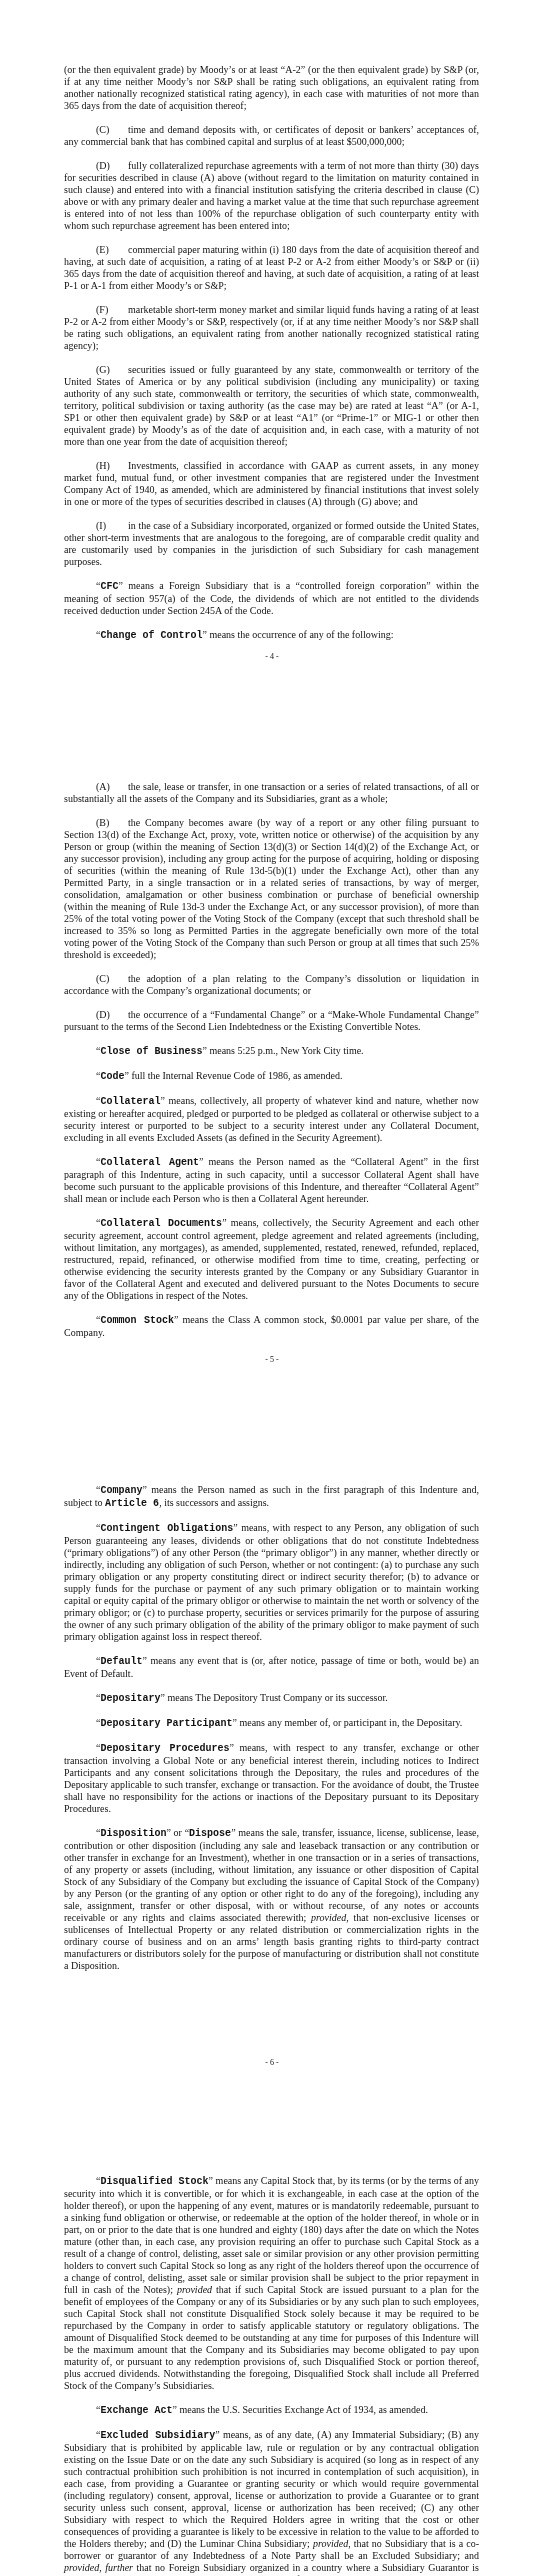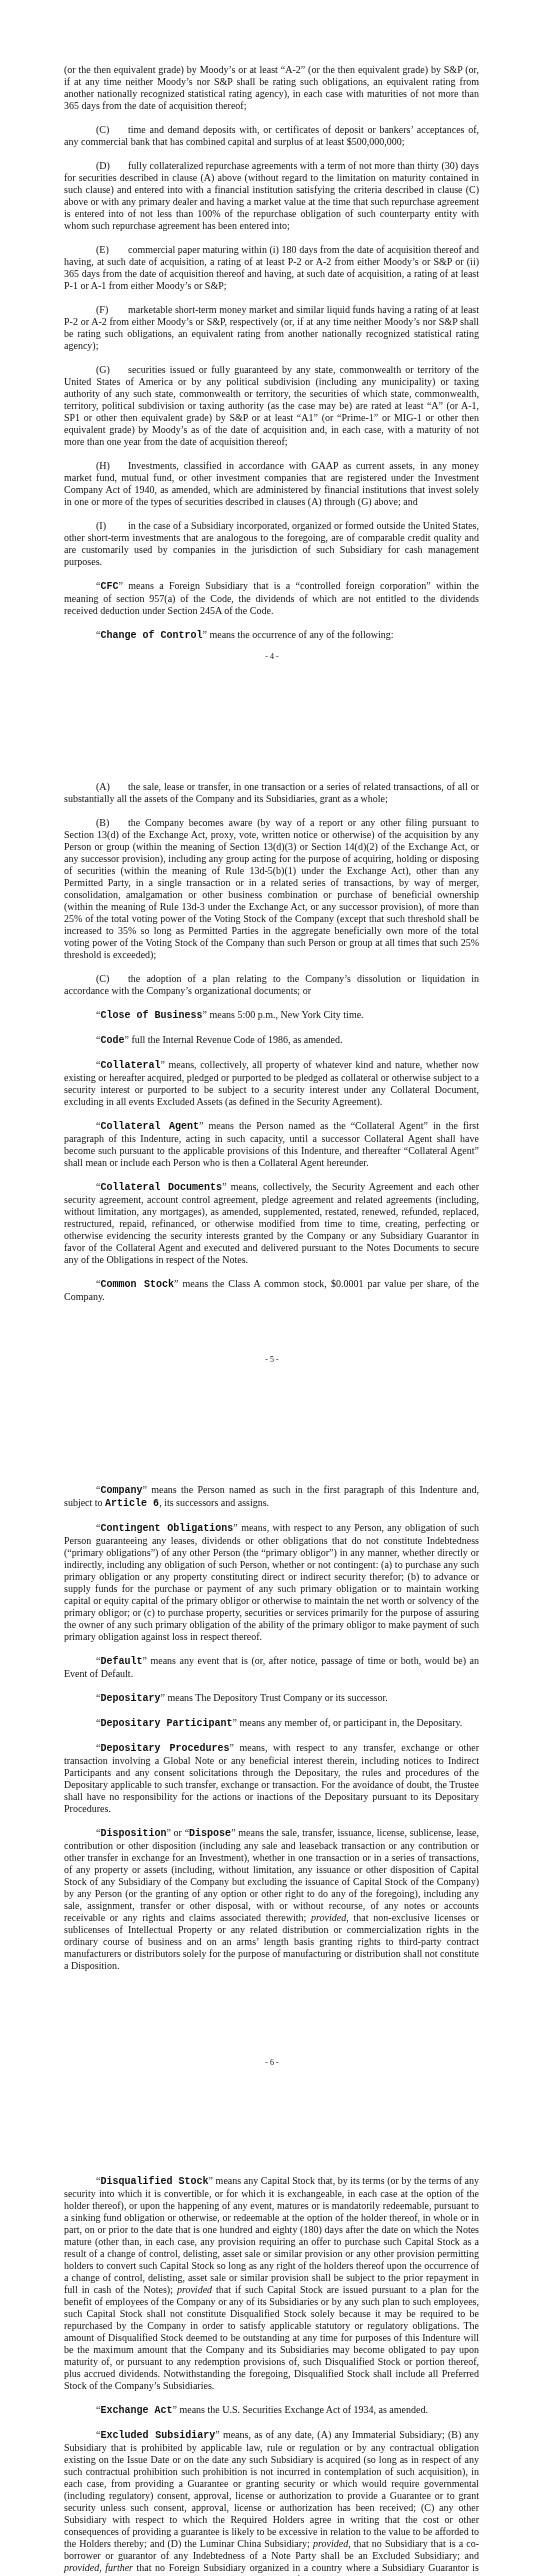--- a/index.html
+++ b/index.html
@@ -31,22 +31,23 @@
 
   <p class="para">“<b>CFC</b>”<span> means a Foreign Subsidiary that is a “controlled foreign corporation” within the meaning of section 957(a) of the Code, the dividends of which are not entitled to the dividends received deduction under Section 245A of the Code.</span></p>
   <p class="para">“<b>Change of Control</b>”<span> means the occurrence of any of the following:</span></p>
 </div>
 <div class="pgnum" style="top:651px;">- 4 -</div>
 
 <div class="page" style="top:781px;">
   <p class="para clause"><span class="lbl">(A)</span><span>the sale, lease or transfer, in one transaction or a series of related transactions, of all or substantially all the assets of the Company and its Subsidiaries, grant as a whole;</span></p>
   <p class="para clause"><span class="lbl">(B)</span><span>the Company becomes aware (by way of a report or any other filing pursuant to Section 13(d) of the Exchange Act, proxy, vote, written notice or otherwise) of the acquisition by any Person or group (within the meaning of Section 13(d)(3) or Section 14(d)(2) of the Exchange Act, or any successor provision), including any group acting for the purpose of acquiring, holding or disposing of securities (within the meaning of Rule 13d-5(b)(1) under the Exchange Act), other than any Permitted Party, in a single transaction or in a related series of transactions, by way of merger, consolidation, amalgamation or other business combination or purchase of beneficial ownership (within the meaning of Rule 13d-3 under the Exchange Act, or any successor provision), of more than 25% of the total voting power of the Voting Stock of the Company (except that such threshold shall be increased to 35% so long as Permitted Parties in the aggregate beneficially own more of the total voting power of the Voting Stock of the Company than such Person or group at all times that such 25% threshold is exceeded);</span></p>
   <p class="para clause"><span class="lbl">(C)</span><span>the adoption of a plan relating to the Company’s dissolution or liquidation in accordance with the Company’s organizational documents; or</span></p>
+  <p class="para clause"><span class="lbl">(D)</span><span>the occurrence of a “Fundamental Change” or a “Make-Whole Fundamental Change” pursuant to the terms of the Second Lien Indebtedness or the Existing Convertible Notes.</span></p>
 
-  <p class="para">“<b>Close of Business</b>”<span> means 5:00 p.m., New York City time.</span></p>
+  <p class="para">“<b>Close of Business</b>”<span> means 5:25 p.m., New York City time.</span></p>
   <p class="para">“<b>Code</b>”<span> full the Internal Revenue Code of 1986, as amended.</span></p>
   <p class="para">“<b>Collateral</b>”<span> means, collectively, all property of whatever kind and nature, whether now existing or hereafter acquired, pledged or purported to be pledged as collateral or otherwise subject to a security interest or purported to be subject to a security interest under any Collateral Document, excluding in all events Excluded Assets (as defined in the Security Agreement).</span></p>
   <p class="para">“<b>Collateral Agent</b>”<span> means the Person named as the “Collateral Agent” in the first paragraph of this Indenture, acting in such capacity, until a successor Collateral Agent shall have become such pursuant to the applicable provisions of this Indenture, and thereafter “Collateral Agent” shall mean or include each Person who is then a Collateral Agent hereunder.</span></p>
   <p class="para">“<b>Collateral Documents</b>”<span> means, collectively, the Security Agreement and each other security agreement, account control agreement, pledge agreement and related agreements (including, without limitation, any mortgages), as amended, supplemented, restated, renewed, refunded, replaced, restructured, repaid, refinanced, or otherwise modified from time to time, creating, perfecting or otherwise evidencing the security interests granted by the Company or any Subsidiary Guarantor in favor of the Collateral Agent and executed and delivered pursuant to the Notes Documents to secure any of the Obligations in respect of the Notes.</span></p>
   <p class="para">“<b>Common Stock</b>”<span> means the Class A common stock, $0.0001 par value per share, of the Company.</span></p>
 </div>
 <div class="pgnum" style="top:1354px;">- 5 -</div>
 
 <div class="page" style="top:1484px;">
   <p class="para">“<b>Company</b>”<span> means the Person named as such in the first paragraph of this Indenture and, subject to </span><b>Article 6</b><span>, its successors and assigns.</span></p>

